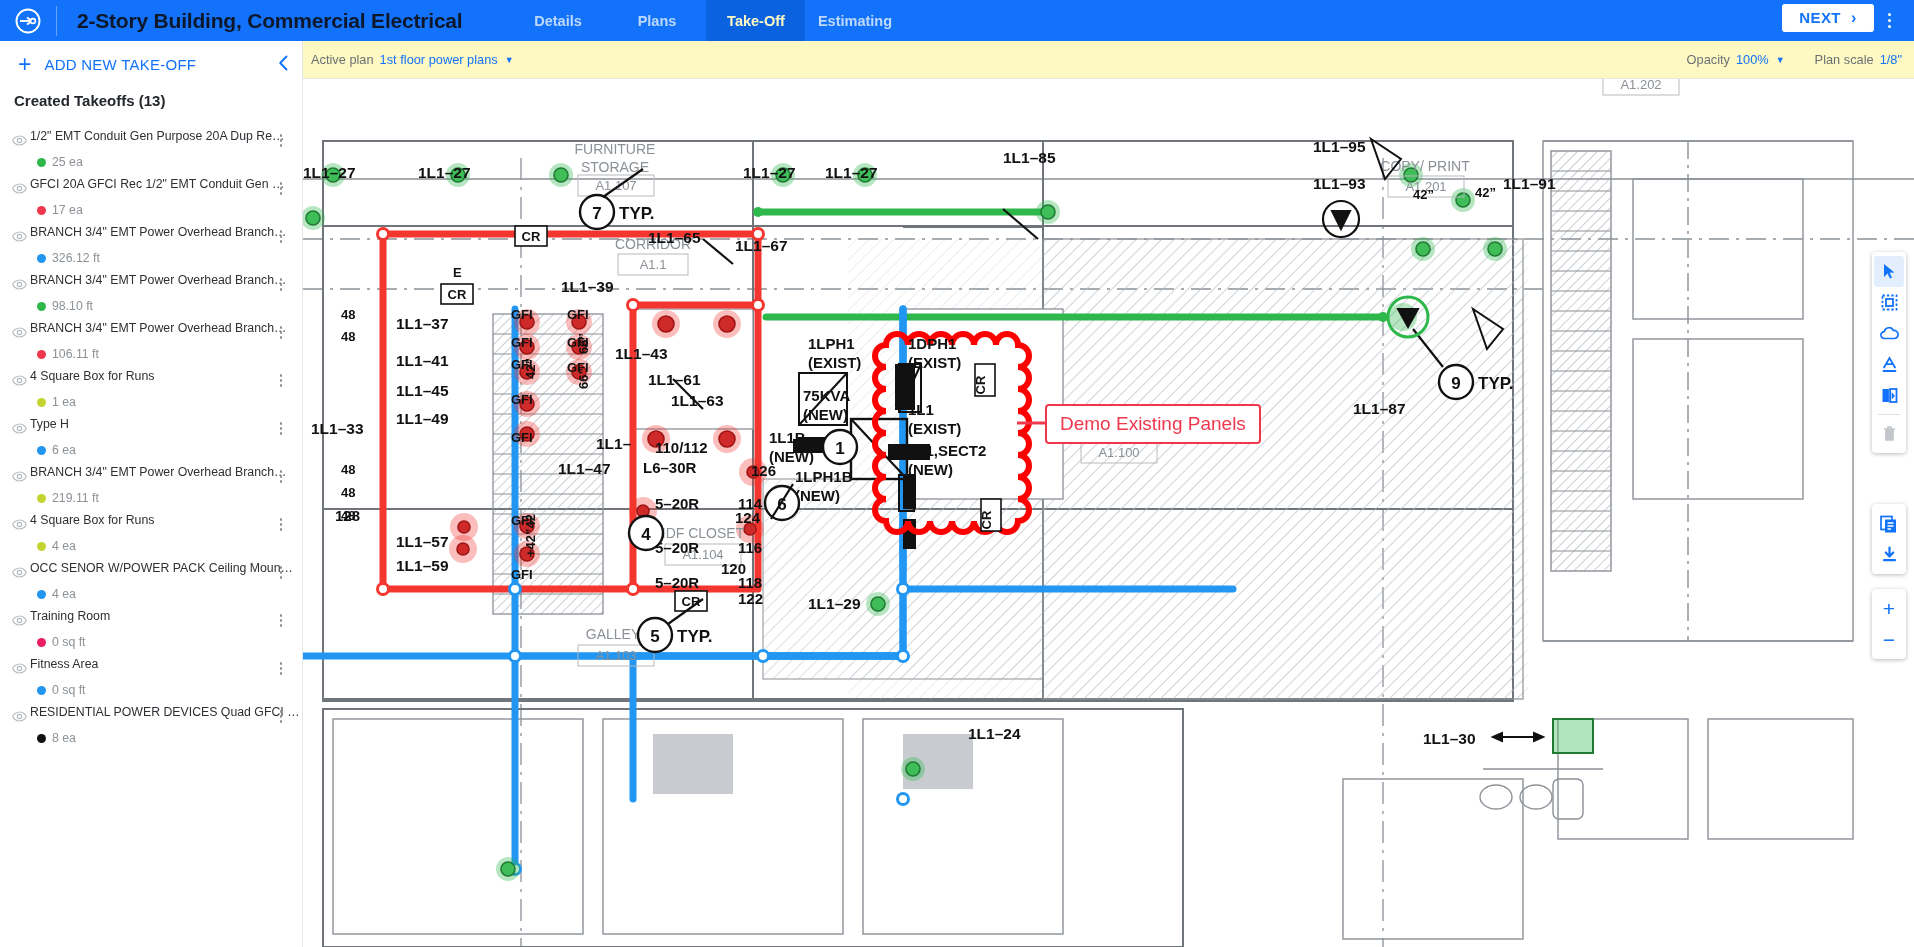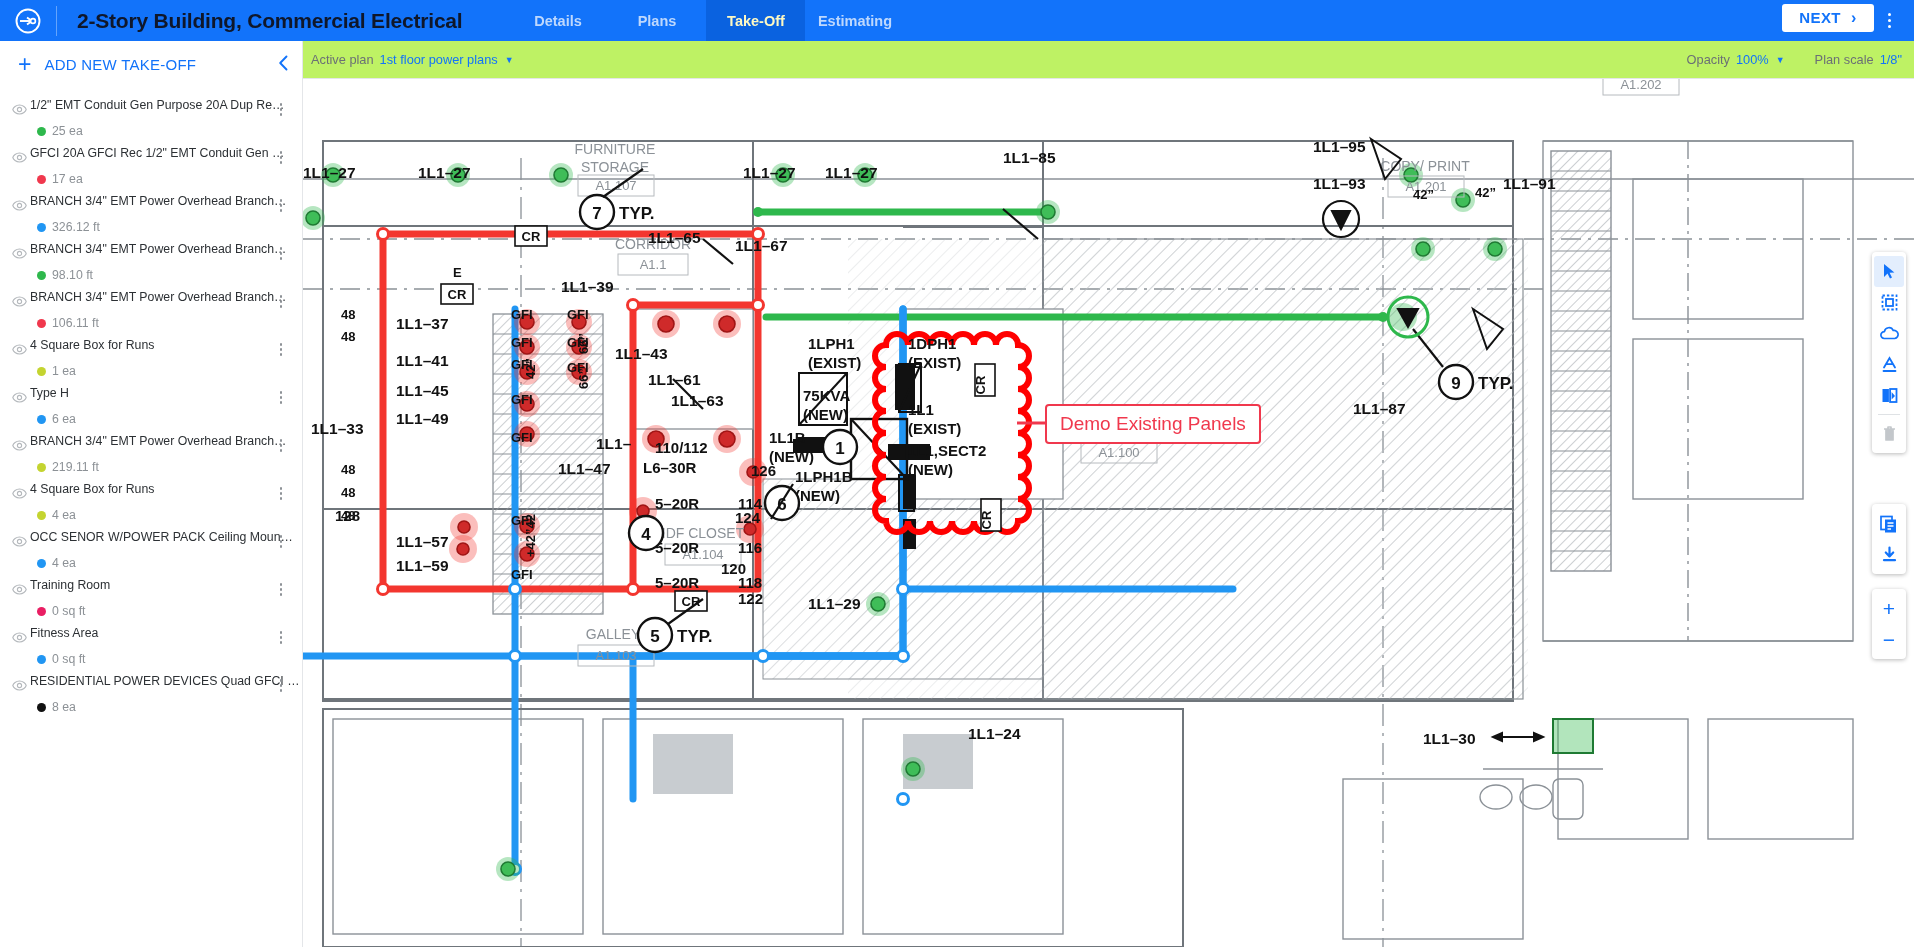--- a/index.html
+++ b/index.html
@@ -118,21 +118,21 @@
   .row-menu {
     width: 22px; min-width: 22px; margin-top: 13px;
     display: flex; flex-direction: column; align-items: center;
     justify-content: center; gap: 2.5px; cursor: pointer;
   }
   .row-menu i { width: 2.6px; height: 2.6px; border-radius: 50%; background: #8c9196; display: block; }
 
   
   #plan-toolbar {
     position: absolute; left: 303px; top: 41px;
-    width: 1611px; height: 38px; background: #bef264;
+    width: 1611px; height: 38px; background: #fef9c3;
     border-bottom: 1px solid #e4e6e9;
     display: flex; align-items: center;
   }
   .tb-group { display: flex; align-items: center; gap: 6px; }
   #active-plan-group { margin-left: 8px; }
   .tb-label { font-size: 12.8px; color: #6b7075; }
   .tb-value { font-size: 12.8px; color: #1273fa; }
   .tb-caret { color: #1273fa; font-size: 9px; margin-left: 1px; }
   #toolbar-right-groups {
     margin-left: auto; display: flex; align-items: center;
@@ -215,20 +215,21 @@
 <div id="sidebar">
   <div id="add-takeoff-row">
     <span class="plus">+</span>
     <span id="add-takeoff-label">ADD NEW TAKE-OFF</span>
   </div>
   <div id="collapse-btn">
     <svg width="11" height="16" viewBox="0 0 11 16">
       <path d="M8.5 1.5 L2.2 8 L8.5 14.5" fill="none" stroke="#1273fa" stroke-width="1.9" stroke-linecap="round" stroke-linejoin="round"></path>
     </svg>
   </div>
+  <div id="created-header">Created Takeoffs (13)</div>
   <div id="takeoff-list">
       <div class="takeoff-item">
         <span class="eye-icon">
           <svg width="15" height="11" viewBox="0 0 15 11">
             <path d="M7.5 1 C11 1 13.6 3.5 14.2 5.5 C13.6 7.5 11 10 7.5 10 C4 10 1.4 7.5 .8 5.5 C1.4 3.5 4 1 7.5 1 Z" fill="none" stroke="#b5b9bd" stroke-width="1.1"></path>
             <circle cx="7.5" cy="5.5" r="2.1" fill="none" stroke="#b5b9bd" stroke-width="1.1"></circle>
           </svg>
         </span>
         <span class="takeoff-body"><span class="takeoff-name">1/2" EMT Conduit Gen Purpose 20A Dup Re…</span><span class="takeoff-meta">
             <span class="swatch" style="background:#2eb84c"></span>

